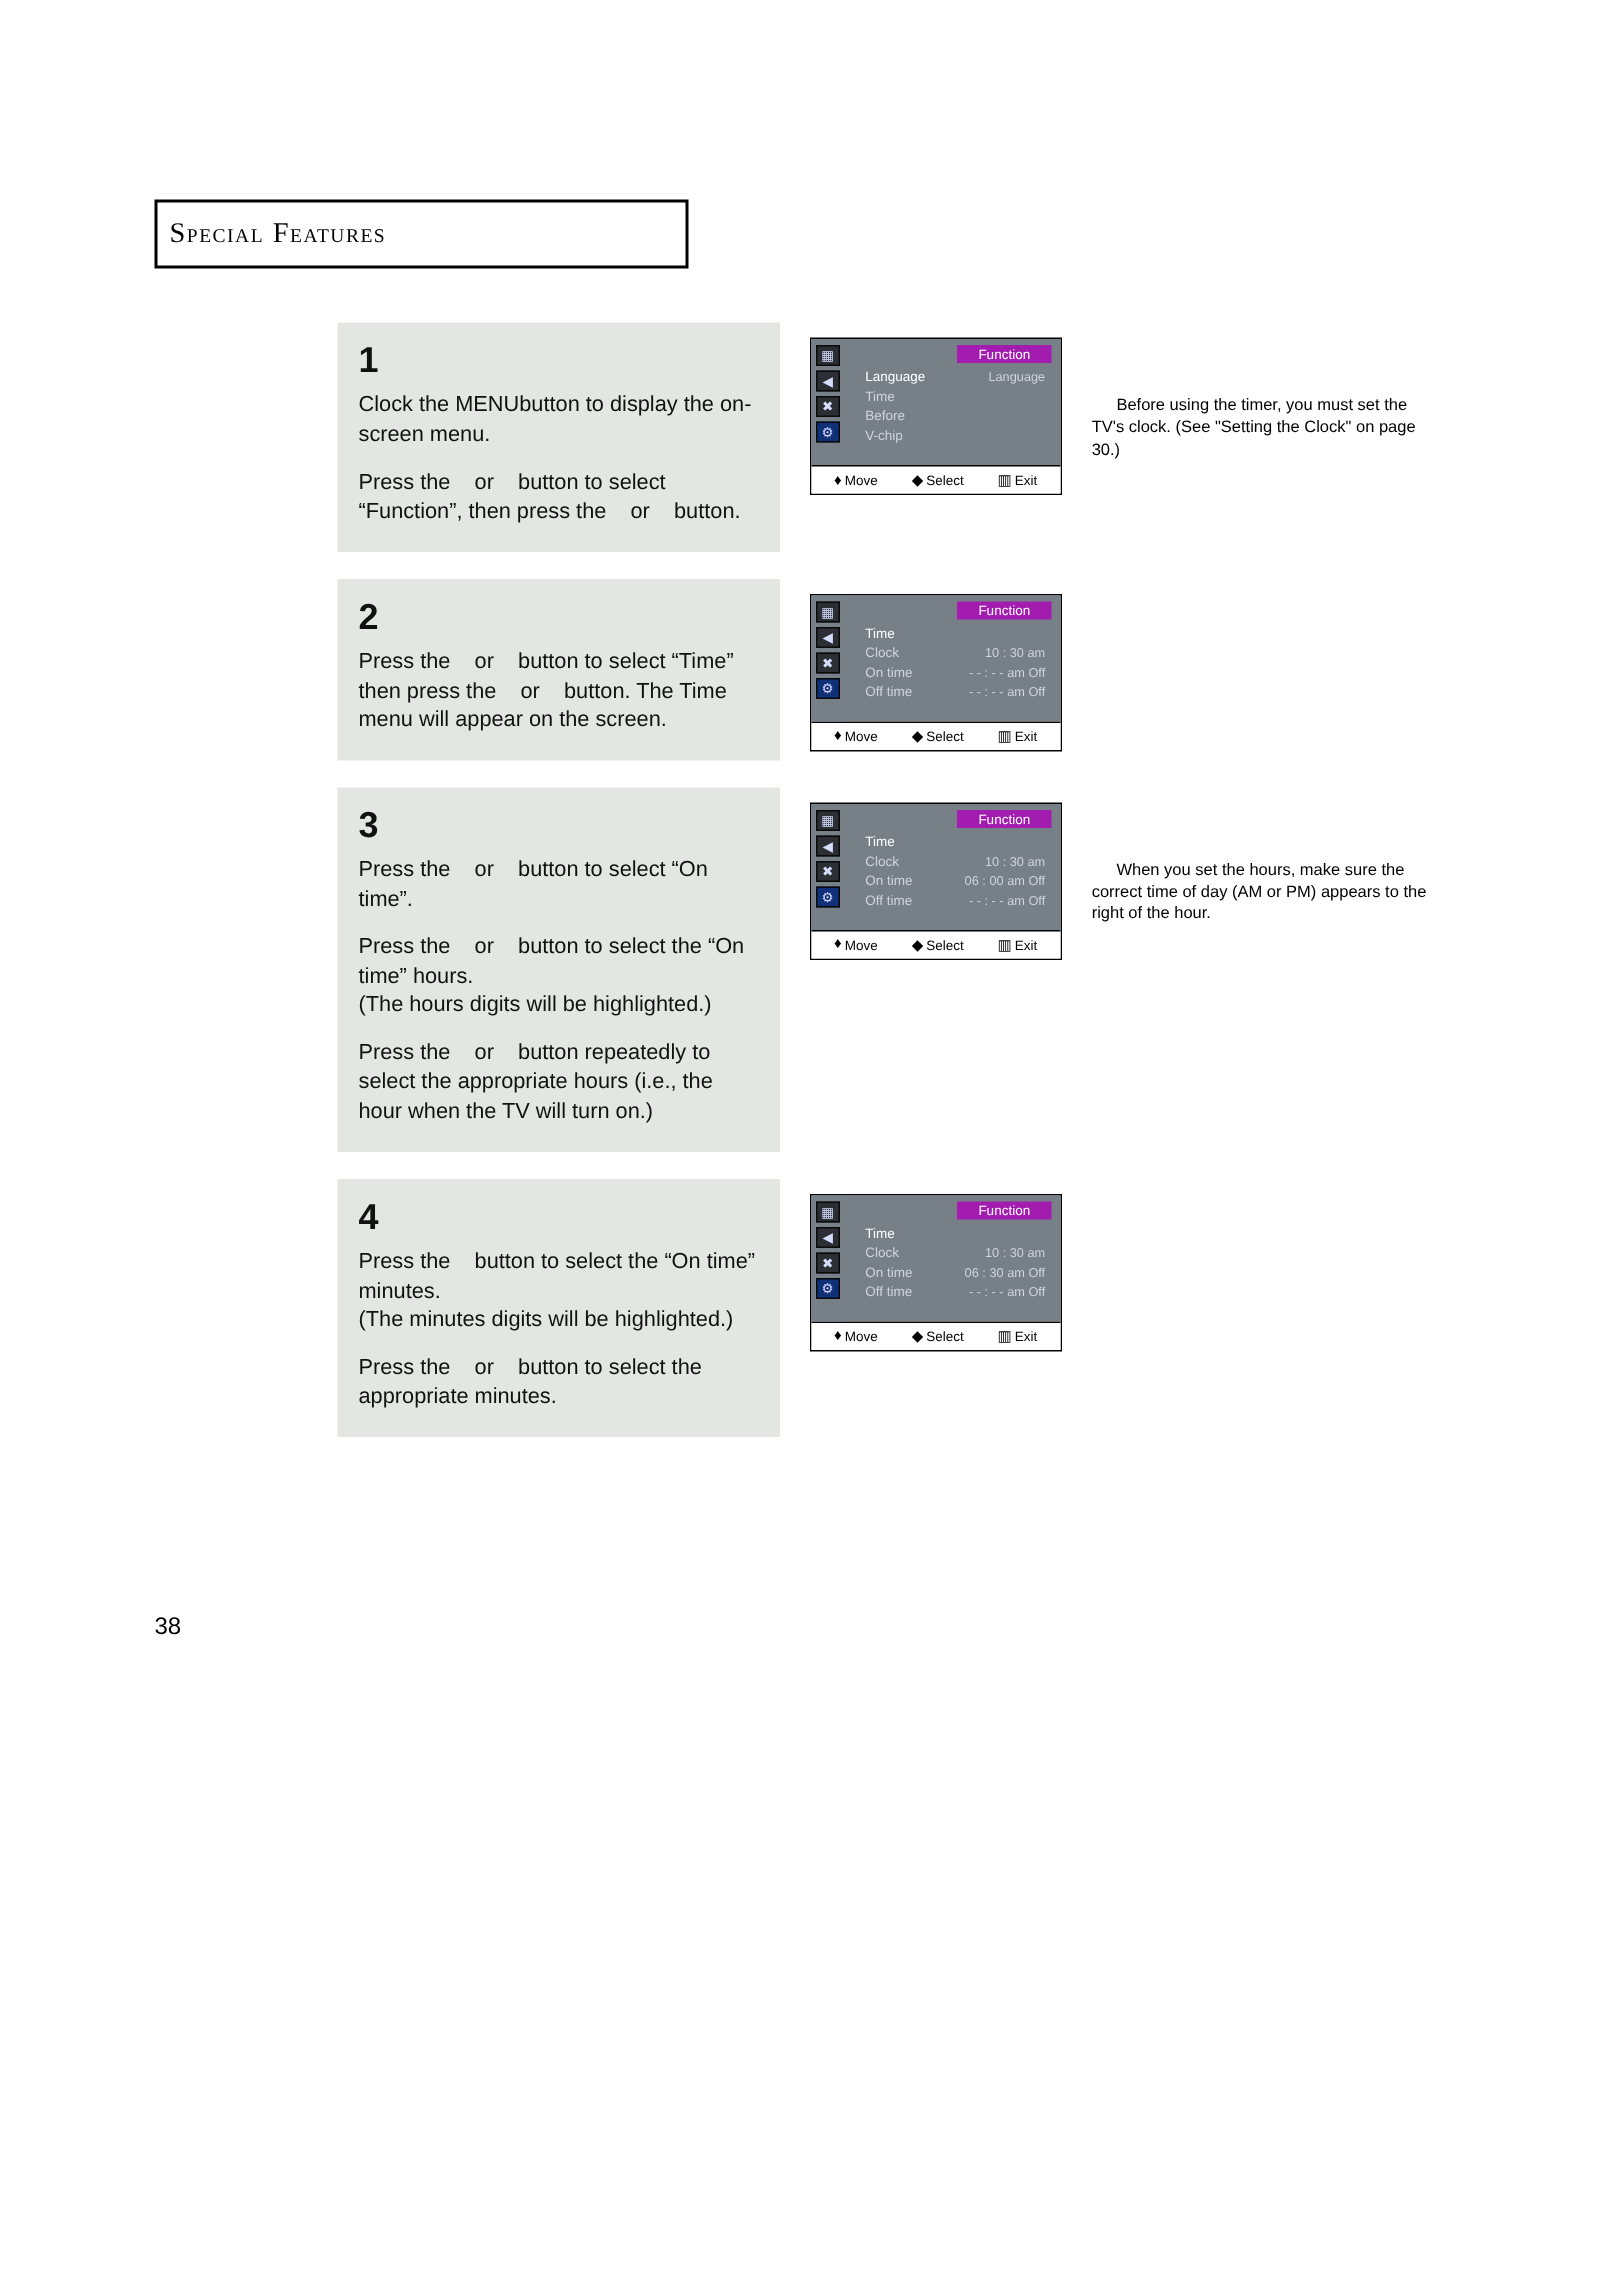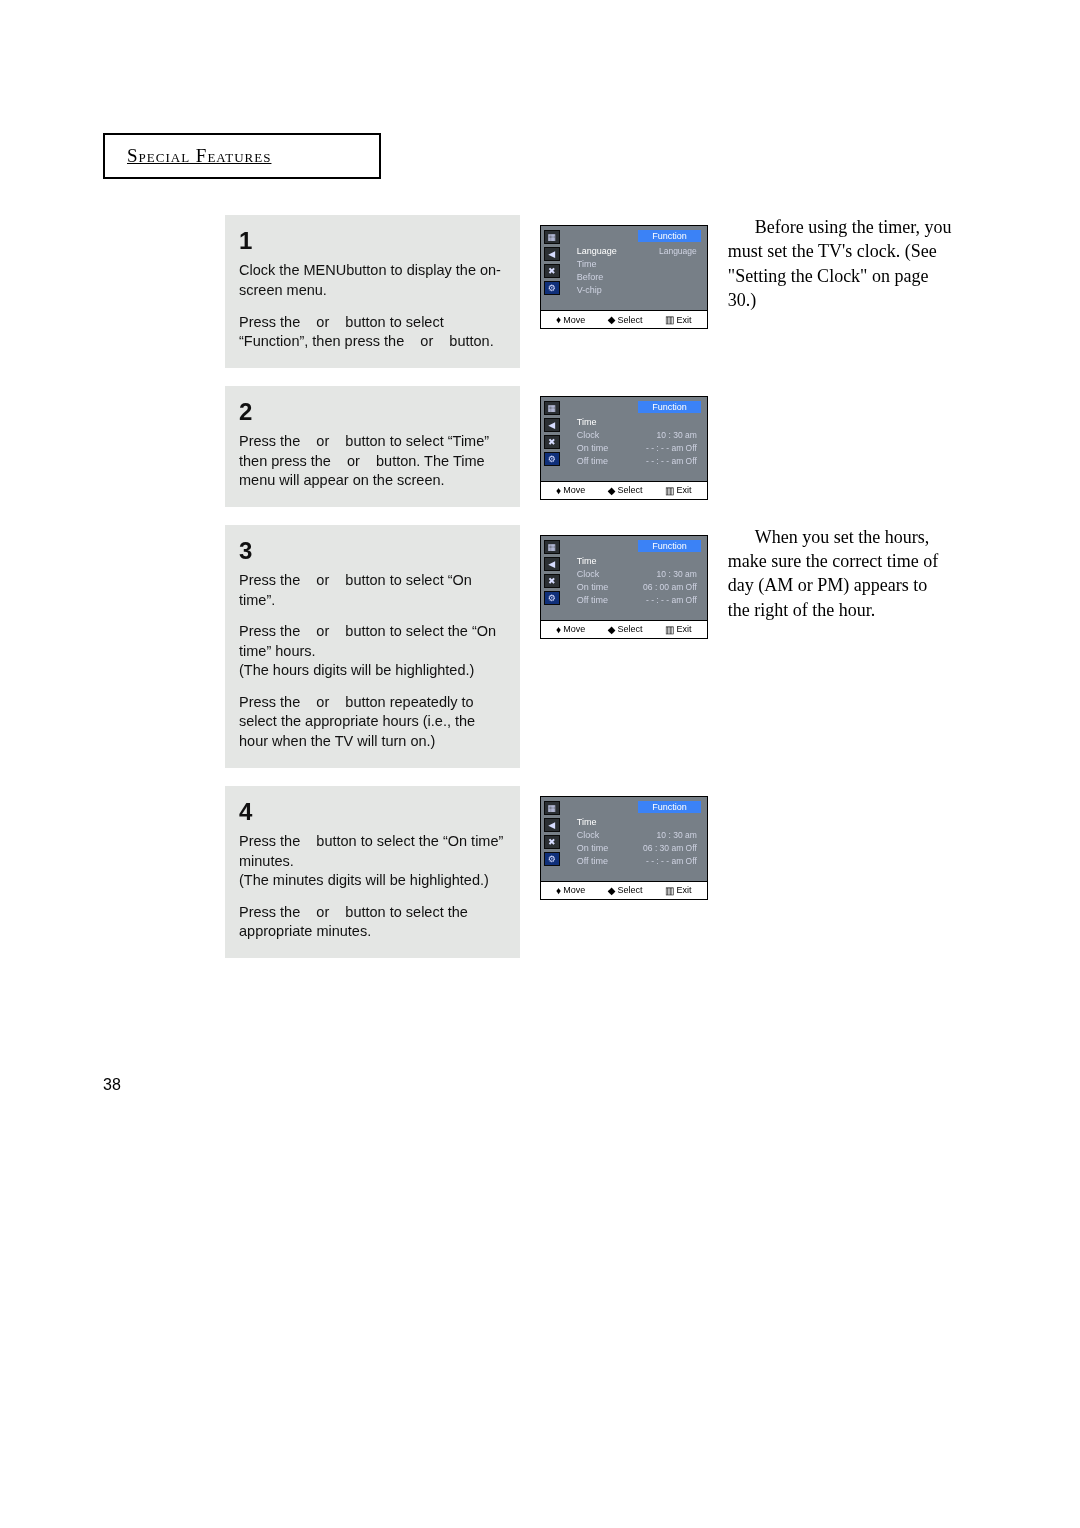--- a/index.html
+++ b/index.html
@@ -13,24 +13,23 @@
   }
   .page {
     position: absolute;
     left: 103px;
     top: 133px;
     width: 850px;
   }
   .section-header-box {
     border: 2px solid #000;
     display: inline-block;
-    padding: 10px 28px 10px 22px;
+    padding: 10px 28px 10px 8px;
     margin-bottom: 36px;
-    width: 278px;
-    text-decoration: underline;
+    width: 356px;
   }
   .section-header {
     font-family: Georgia, 'Times New Roman', serif;
     font-variant: small-caps;
     letter-spacing: 1px;
     font-size: 19px;
   }
   .page-title {
     color: #0a56a0;
     font-weight: bold;
@@ -64,24 +63,25 @@
   .step-col p:last-child { margin-bottom: 0; }
   .tv-col {
     width: 180px;
     display: flex;
     flex-direction: column;
     align-items: center;
     padding-top: 10px;
   }
   .side-col {
     width: 260px;
-    font-size: 18px;
+    font-size: 11px;
     line-height: 1.35;
     padding-top: 0;
-    font-family: Liberation Serif, serif;
+    font-family: Liberation Sans, sans-serif;
+    margin-top: 48px;
   }
   .side-col p { margin-bottom: 10px; text-indent: 1.5em; }
 
   
   .osd {
     width: 168px;
     border: 1.5px solid #000;
     background: #fff;
     font-size: 9px;
     font-family: Arial, sans-serif;
@@ -107,21 +107,21 @@
     color:#d7dcff;
     font-size: 9px;
   }
   .osd-icon.selected { background:#10307a; }
   .osd-menu {
     flex: 1;
     padding: 4px 6px 4px 2px;
     color: #cfd3e2;
   }
   .osd-menu .tag {
-    background: #3b82f6;
+    background: #a21caf;
     color: #fff;
     display: inline-block;
     padding: 1px 14px;
     font-size: 9px;
     float: right;
     margin-bottom: 3px;
   }
   .osd-menu .row { clear: both; display: flex; justify-content: space-between; padding-right: 4px; line-height: 1.45; padding-left: 12px; }
   .osd-menu .row .lab { color: #cfd3e2; }
   .osd-menu .row .lab.hl { color: #fff; }

